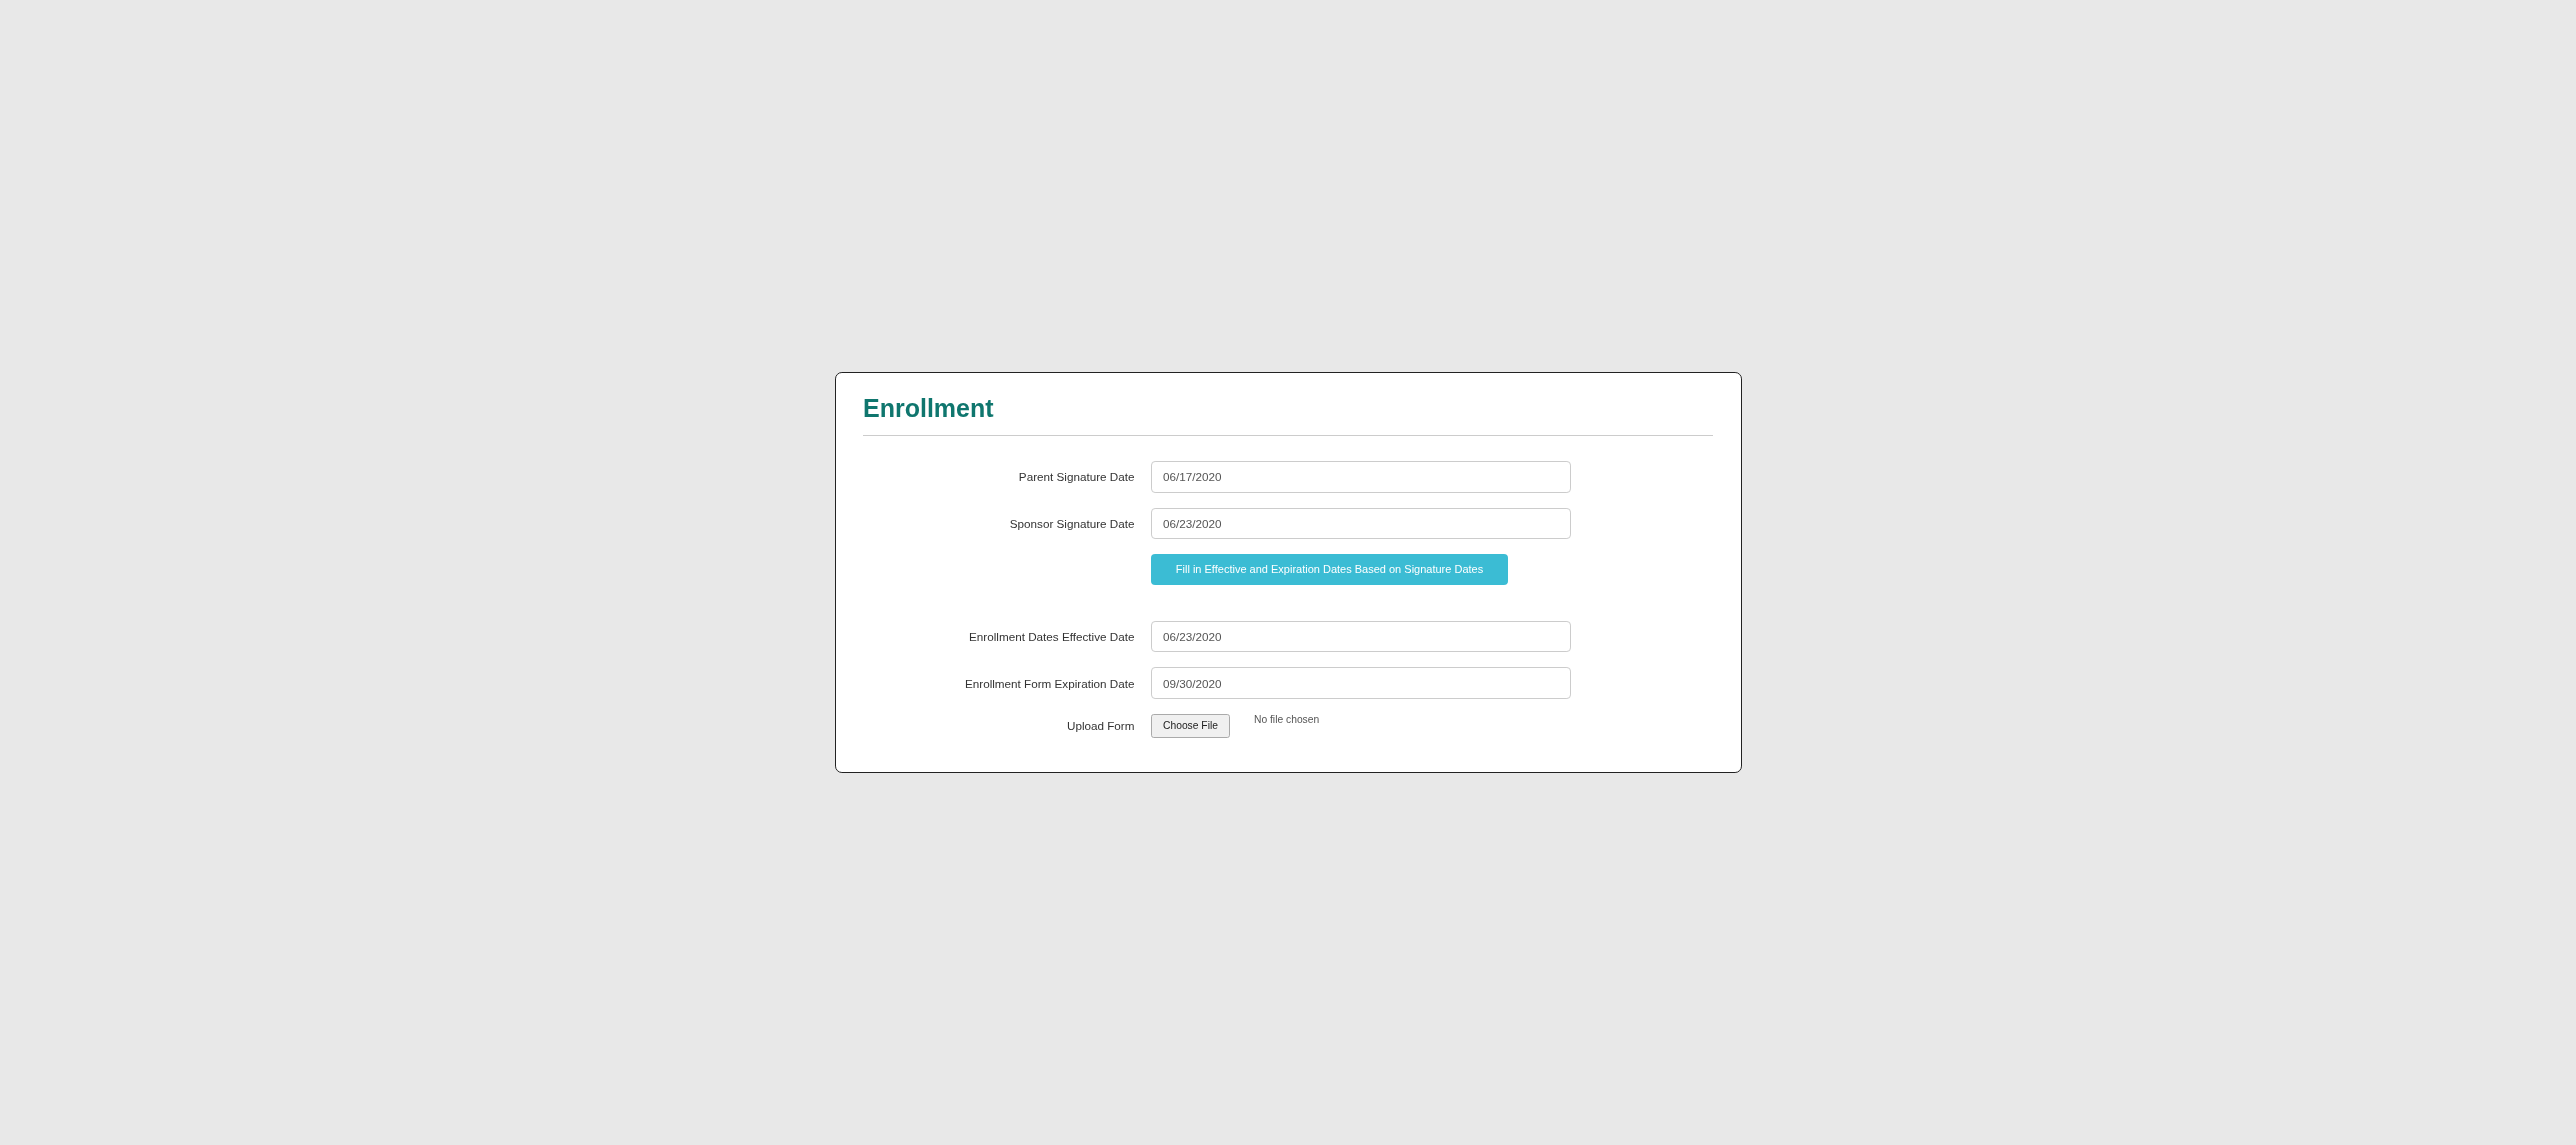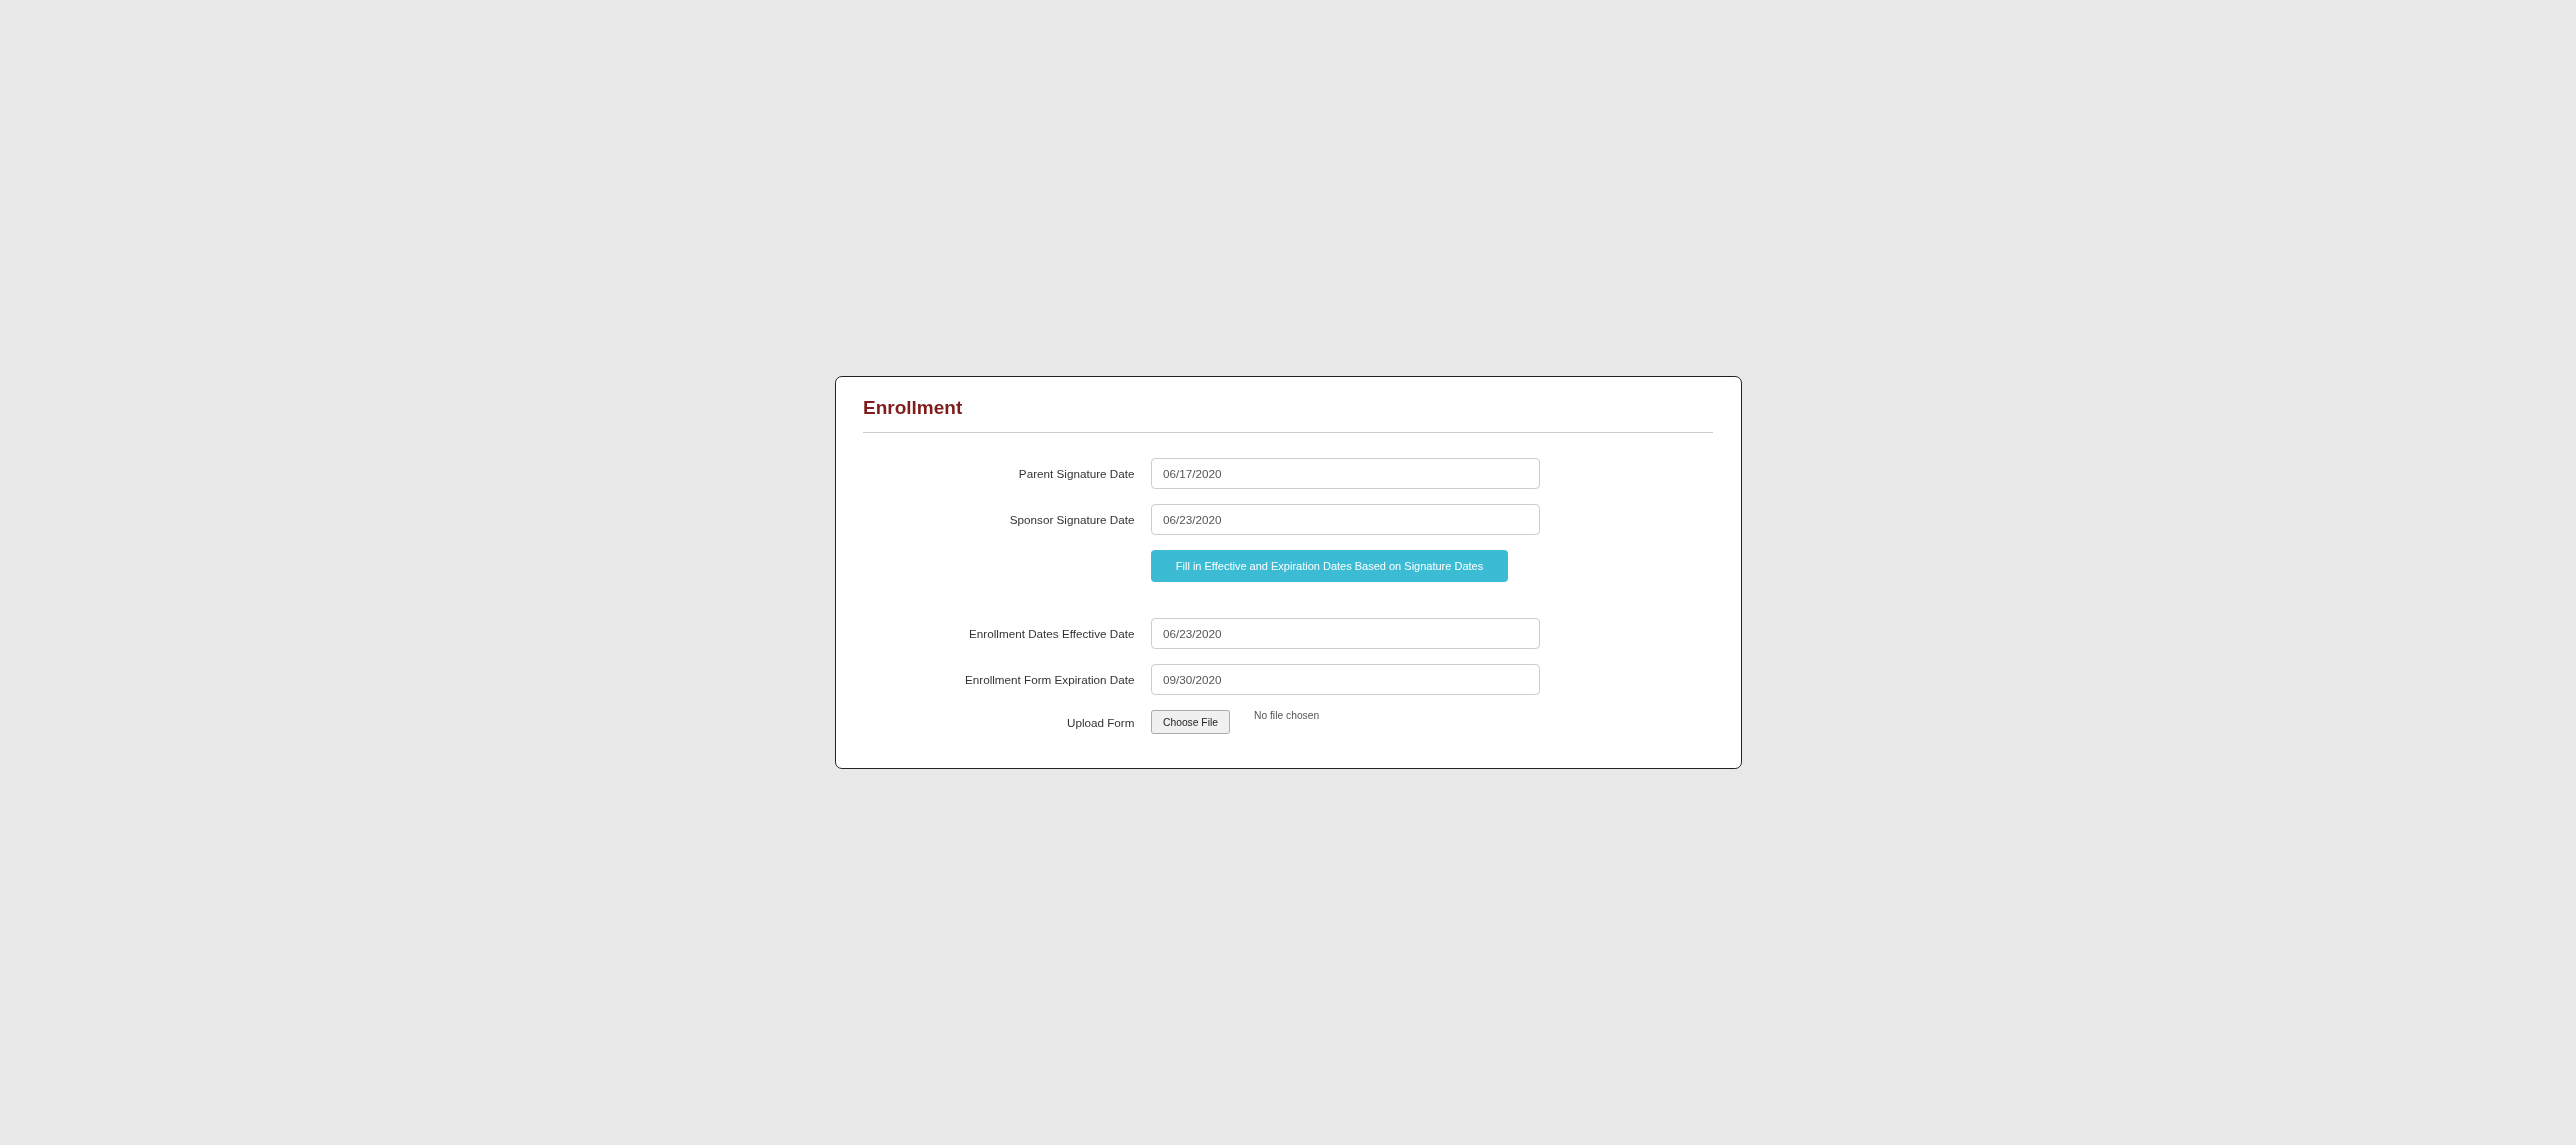--- a/index.html
+++ b/index.html
@@ -19,23 +19,23 @@
 
     .outer-container {
       background: #ffffff;
       border: 1.4px solid #222222;
       border-radius: 6.9px;
       width: 907px;
       padding: 20.6px 27.5px 34px 27.5px;
     }
 
     .page-title {
-      font-size: 19px;
+      font-size: 25px;
       font-weight: bold;
-      color: #7f1d1d;
+      color: #0f766e;
       margin-bottom: 12.4px;
     }
 
     .divider {
       border: none;
       border-top: 0.7px solid #cccccc;
       margin-bottom: 25px;
     }
 
     .form-section {
@@ -53,21 +53,21 @@
     .form-label {
       width: 288px;
       text-align: right;
       padding-right: 16.5px;
       font-size: 11.7px;
       color: #333333;
       font-weight: 500;
     }
 
     .form-input {
-      width: 389px;
+      width: 420px;
       border: 0.7px solid #cccccc;
       border-radius: 4.1px;
       padding: 8.2px 11px;
       font-size: 11.7px;
       color: #555555;
       background: #ffffff;
       outline: none;
     }
 
     .button-row {

